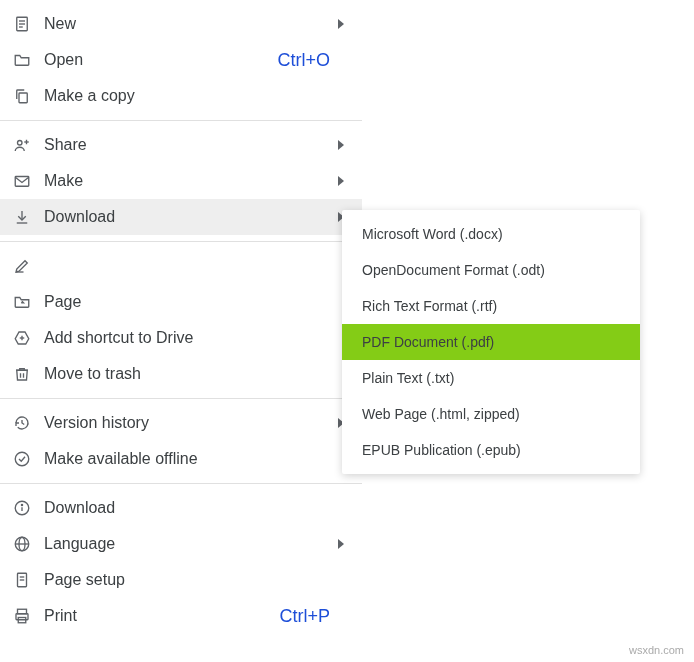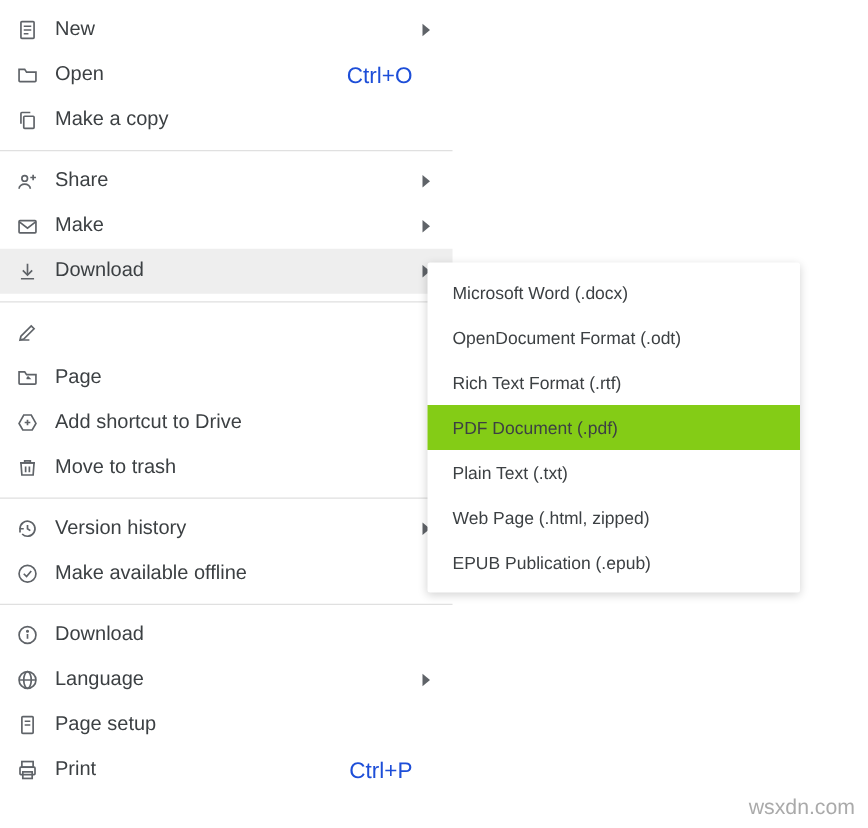--- a/index.html
+++ b/index.html
@@ -89,21 +89,21 @@
       font-size: 14px;
       color: #3c4043;
     }
     .submenu-item.hovered {
       background: #84cc16;
     }
     .watermark {
       position: absolute;
       bottom: 6px;
       right: 10px;
-      font-size: 17px;
+      font-size: 11px;
       color: #aaa;
       font-family: sans-serif;
       margin-top: 12px;
     }
   </style>
 </head>
 <body>
 
 <div class="file-menu">
 

